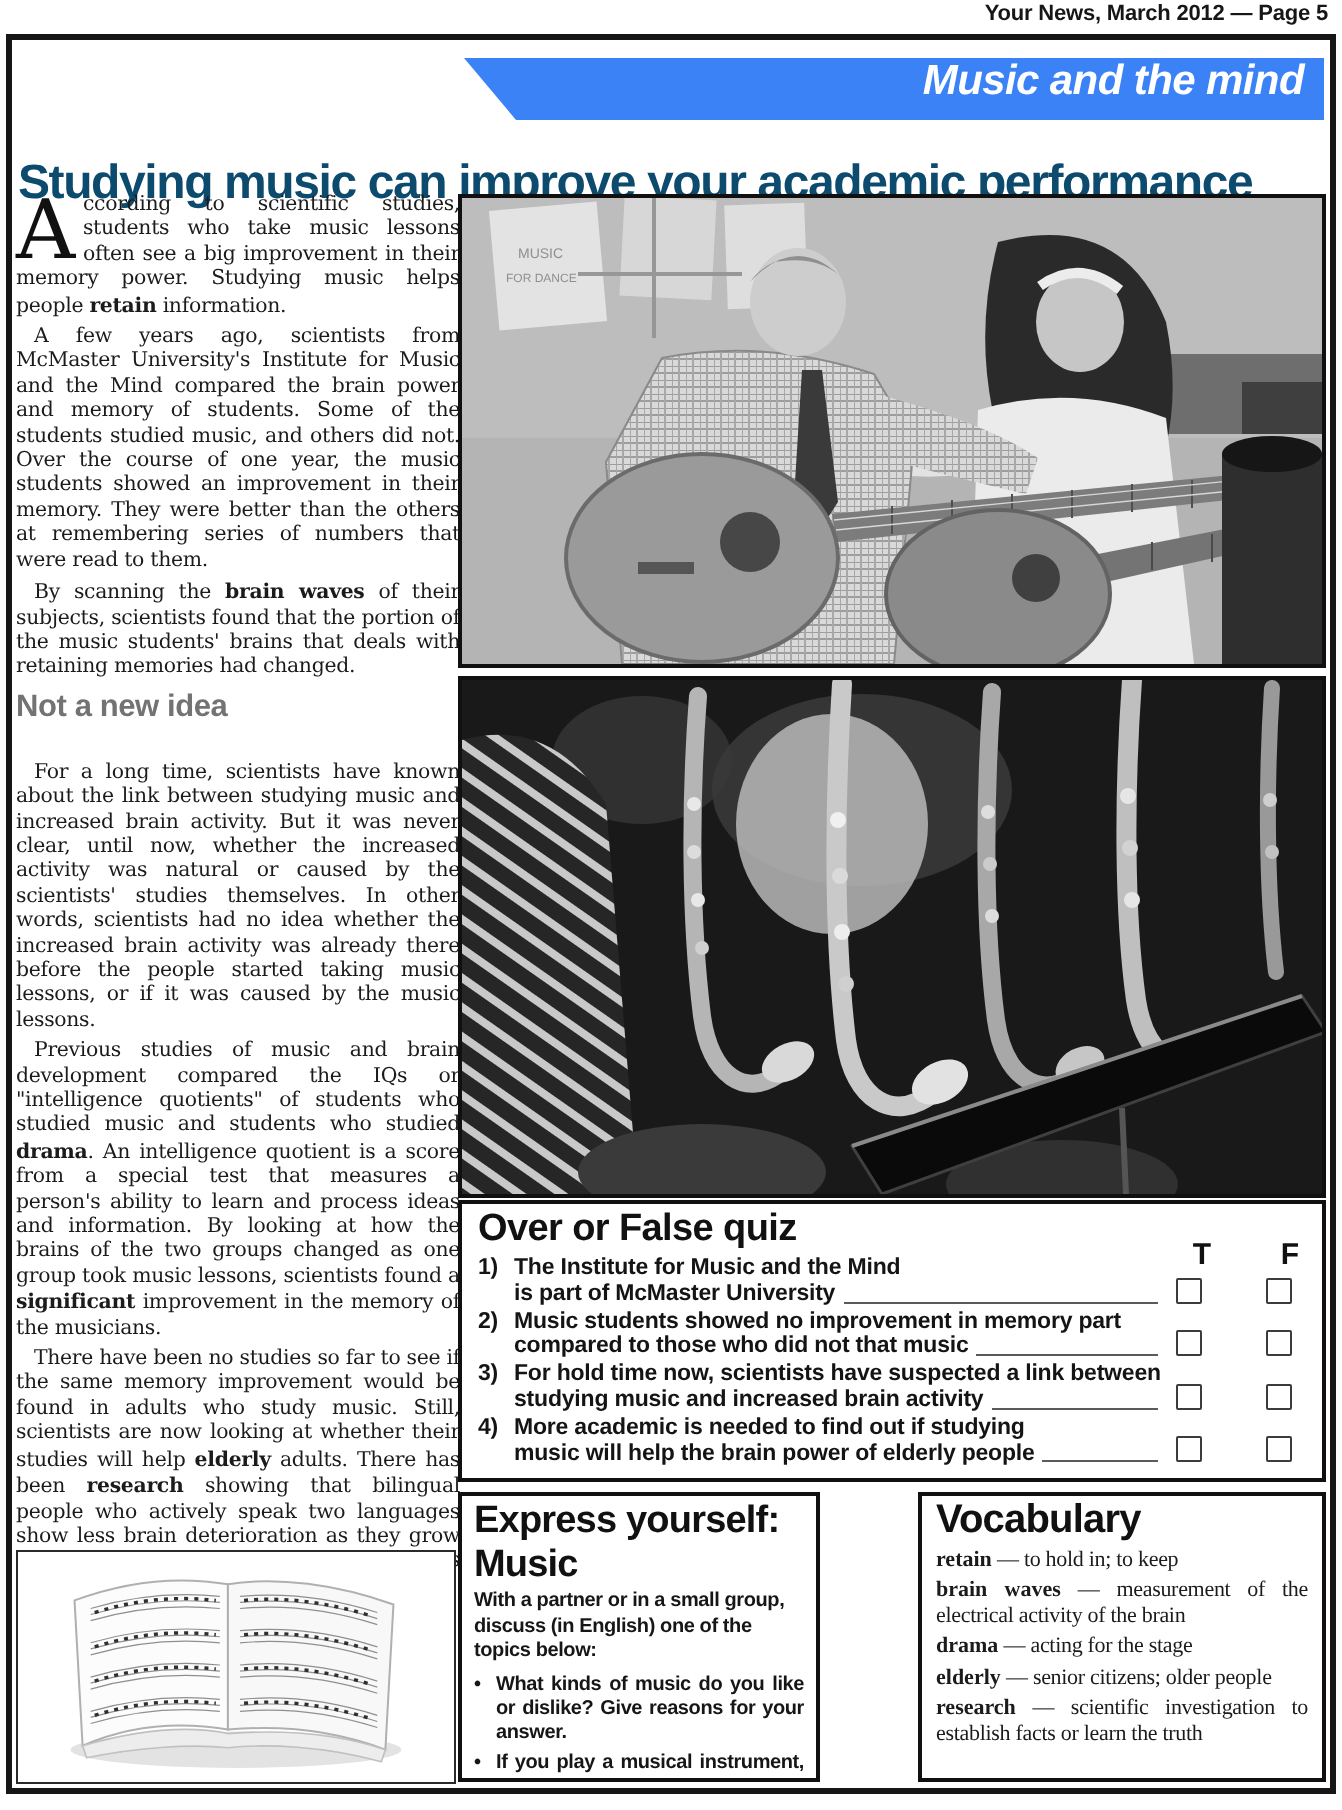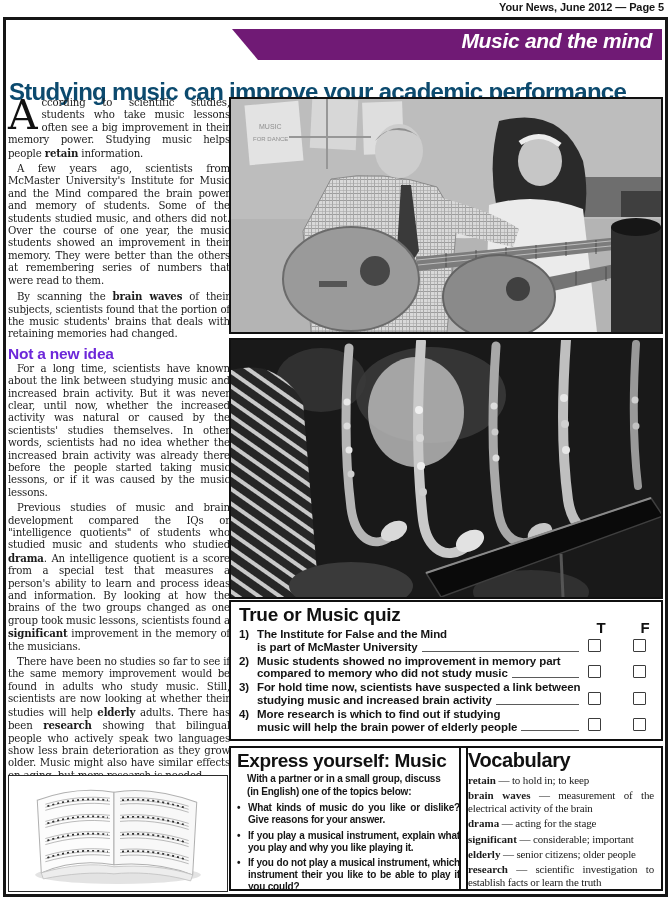--- a/index.html
+++ b/index.html
@@ -3,34 +3,34 @@
 <meta charset="utf-8">
 <style>
   html,body{margin:0;padding:0;}
   body{width:671px;height:905px;background:#ffffff;position:relative;overflow:hidden;
        font-family:"DejaVu Serif", serif;color:#1c1c1c;}
   .page-header{position:absolute;top:1px;right:7px;font:bold 11px "Liberation Sans", sans-serif;
        color:#161616;letter-spacing:-0.1px;}
   .frame{position:absolute;left:3px;top:17px;width:665px;height:880px;box-sizing:border-box;
        border:3px solid #161616;background:#fff;}
   
-  .banner{position:absolute;top:9px;right:3px;width:430px;height:31px;background:#701a75;
+  .banner{position:absolute;top:9px;right:3px;width:430px;height:31px;background:#3b82f6;
        clip-path:polygon(0 0,100% 0,100% 100%,26px 100%);}
   .banner-text{display:block;text-align:right;padding-right:10px;line-height:30px;color:#ffffff;
        font:italic bold 21px "Liberation Sans", sans-serif;letter-spacing:-0.3px;}
   .headline{position:absolute;top:42px;left:3px;white-space:nowrap;color:#0c4a6e;
        font:bold 24px "Liberation Sans", sans-serif;letter-spacing:-0.7px;}
   
   .col-left{position:absolute;left:2px;top:77px;width:222px;}
   p.body{font-size:10.2px;line-height:12.4px;text-align:justify;margin:0 0 3px 0;
        letter-spacing:-0.15px;color:#1b1b1b;}
   p.indent{text-indent:9px;}
   .dropcap{float:left;font-size:41px;line-height:33px;padding:2px 4px 0 0;color:#111;}
   .subhead{font:bold 15.5px "Liberation Sans", sans-serif;letter-spacing:-0.2px;
-       margin:4px 0 0 0;color:#6d28d9;}
+       margin:4px 0 18px 0;color:#737373;}
   
   .photo{position:absolute;box-sizing:border-box;border:2px solid #101010;background:#b2b2b2;overflow:hidden;}
   .photo1{left:223px;top:77px;width:434px;height:237px;}
   .photo2{left:223px;top:318px;width:434px;height:261px;}
   .photo svg{display:block;width:100%;height:100%;}
   
   .quiz{position:absolute;left:223px;top:580px;width:434px;height:141px;box-sizing:border-box;
        border:2.5px solid #101010;font-family:"Liberation Sans", sans-serif;overflow:hidden;}
   .quiz-title{font-weight:bold;font-size:19px;letter-spacing:-0.3px;margin:2px 0 2px 8px;color:#111;}
   .tf-head{position:absolute;top:17px;right:9px;width:58px;display:flex;justify-content:space-between;}
@@ -38,46 +38,46 @@
   .quiz-items{margin:0 8px 0 8px;}
   .quiz-item{display:flex;position:relative;font-weight:bold;font-size:11.5px;line-height:12.8px;
        letter-spacing:-0.1px;margin-bottom:1px;color:#141414;}
   .qnum{width:18px;flex:none;}
   .qtext{flex:1;margin-right:72px;}
   .ql2{display:flex;justify-content:center;}
   .leader{flex:1;min-width:10px;border-bottom:1.2px solid #5a5a5a;margin:0 2px 2px 4px;}
   .qboxes{position:absolute;right:7px;bottom:2px;width:58px;display:flex;justify-content:space-between;}
   .cb{width:13px;height:13px;box-sizing:border-box;border:1.6px solid #3c3c3c;background:#fff;border-radius:1px;}
   
-  .express{position:absolute;left:223px;top:726px;width:239px;height:145px;box-sizing:border-box;
+  .express{position:absolute;left:223px;top:726px;width:181px;height:145px;box-sizing:border-box;
        border:2.5px solid #101010;font-family:"Liberation Sans", sans-serif;overflow:hidden;}
   .express-title{font-weight:bold;font-size:19px;letter-spacing:-0.4px;margin:2px 6px 1px 6px;color:#111;}
   .express-intro{font-weight:bold;font-size:10px;line-height:12.6px;letter-spacing:-0.2px;
-       margin:0 16px;color:#161616;}
+       margin:0 6px;color:#161616;}
   .bullets{margin:4px 6px 0 6px;}
   .bullet{display:flex;font-weight:bold;font-size:10px;line-height:12.2px;letter-spacing:-0.2px;
        margin-bottom:3px;color:#161616;}
   .bullet .dot{width:11px;flex:none;}
   .bullet .btext{flex:1;text-align:justify;}
   
   .vocab{position:absolute;left:453px;top:726px;width:204px;height:145px;box-sizing:border-box;
        border:2.5px solid #101010;overflow:hidden;}
   .vocab-title{font:bold 20px "Liberation Sans", sans-serif;letter-spacing:-0.4px;margin:1px 8px 2px 7px;color:#111;}
   .ventry{font-size:11px;line-height:12.8px;letter-spacing:-0.15px;text-align:justify;
        margin:0 7px 2.5px 7px;color:#1b1b1b;font-family:Liberation Serif, serif;}
   .ventry b{letter-spacing:0;}
   
   .sheetbox{position:absolute;left:2px;top:755px;width:220px;height:117px;box-sizing:border-box;
        border:1.5px solid #2a2a2a;background:#fff;}
   .sheetbox svg{display:block;width:100%;height:100%;}
 </style>
 </head>
 <body>
 
-<div class="page-header">Your News, June 2012 — Page 5</div>
+<div class="page-header">Your News, March 2012 — Page 5</div>
 
 <div class="frame">
 
   <div class="banner">
     <span class="banner-text">Music and the mind</span>
   </div>
 
   <h1 class="headline">Studying music can improve your academic performance</h1>
 
   <div class="col-left">
@@ -192,46 +192,46 @@
       <ellipse cx="300" cy="252" rx="58" ry="22" fill="#303030"></ellipse>
       <g>
         <polygon points="195,233 420,158 432,176 210,257" fill="#0a0a0a" stroke="#3f3f3f" stroke-width="1.5"></polygon>
         <path d="M195 233 L420 158" stroke="#8a8a8a" stroke-width="2"></path>
         <path d="M330 214 L332 257" stroke="#555" stroke-width="3"></path>
       </g>
     </svg>
   </div>
 
   <div class="quiz">
-    <div class="quiz-title">True or Music quiz</div>
+    <div class="quiz-title">Over or False quiz</div>
     <div class="tf-head">
       <span>T</span>
       <span>F</span>
     </div>
     <div class="quiz-items" id="quiz-items">
         <div class="quiz-item">
           <span class="qnum">1)</span>
           <div class="qtext">
-            <div class="ql1">The Institute for False and the Mind</div>
+            <div class="ql1">The Institute for Music and the Mind</div>
             <div class="ql2">
               <span>is part of McMaster University</span>
               <span class="leader"></span>
             </div>
           </div>
           <div class="qboxes">
             <span class="cb"></span>
             <span class="cb"></span>
           </div>
         </div>
         <div class="quiz-item">
           <span class="qnum">2)</span>
           <div class="qtext">
             <div class="ql1">Music students showed no improvement in memory part</div>
             <div class="ql2">
-              <span>compared to memory who did not study music</span>
+              <span>compared to those who did not that music</span>
               <span class="leader"></span>
             </div>
           </div>
           <div class="qboxes">
             <span class="cb"></span>
             <span class="cb"></span>
           </div>
         </div>
         <div class="quiz-item">
           <span class="qnum">3)</span>
@@ -243,21 +243,21 @@
             </div>
           </div>
           <div class="qboxes">
             <span class="cb"></span>
             <span class="cb"></span>
           </div>
         </div>
         <div class="quiz-item">
           <span class="qnum">4)</span>
           <div class="qtext">
-            <div class="ql1">More research is which to find out if studying</div>
+            <div class="ql1">More academic is needed to find out if studying</div>
             <div class="ql2">
               <span>music will help the brain power of elderly people</span>
               <span class="leader"></span>
             </div>
           </div>
           <div class="qboxes">
             <span class="cb"></span>
             <span class="cb"></span>
           </div>
         </div>
@@ -312,19 +312,18 @@
         </div>
       </div>
   </div>
 
   <div class="vocab">
     <div class="vocab-title">Vocabulary</div>
     <div id="vocab-entries">
         <p class="ventry"><b>retain</b> — to hold in; to keep</p>
         <p class="ventry"><b>brain waves</b> — measurement of the electrical activity of the brain</p>
         <p class="ventry"><b>drama</b> — acting for the stage</p>
-        <p class="ventry"><b>significant</b> — considerable; important</p>
         <p class="ventry"><b>elderly</b> — senior citizens; older people</p>
         <p class="ventry"><b>research</b> — scientific investigation to establish facts or learn the truth</p>
       </div>
   </div>
 
 </div>
 
 </body></html>

